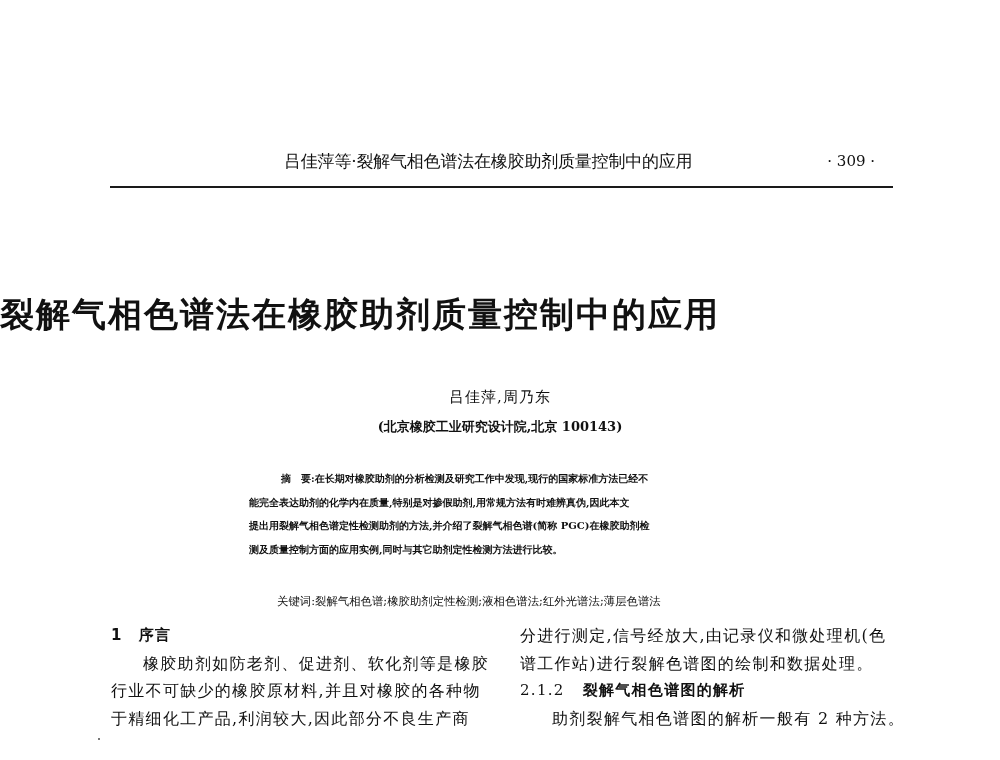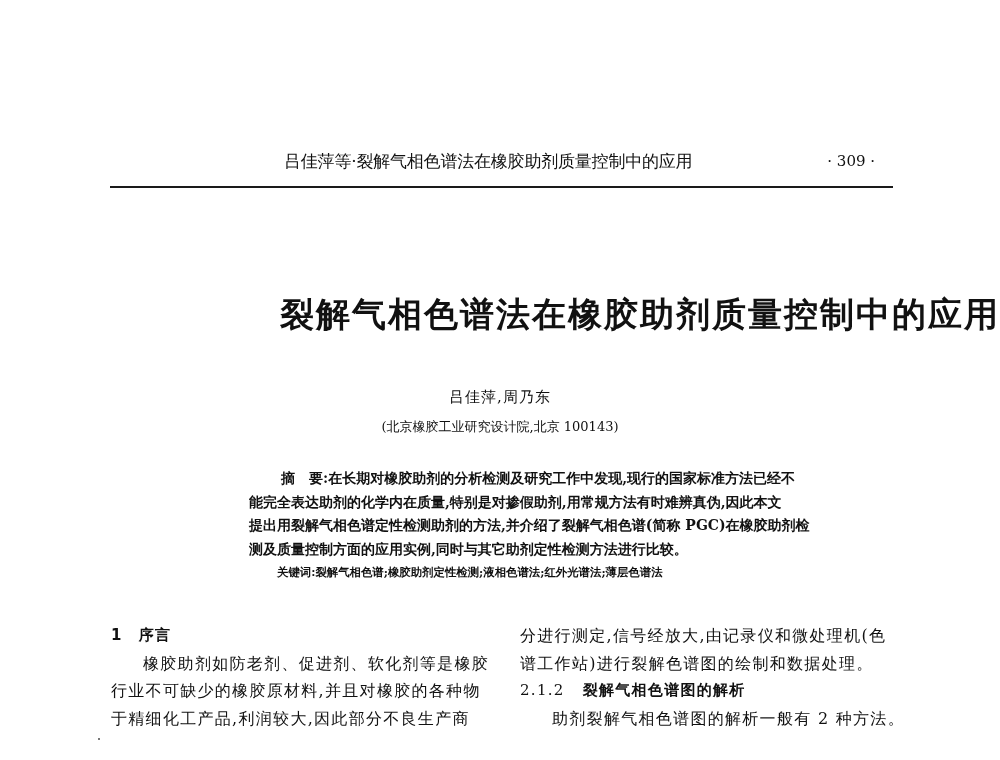--- a/index.html
+++ b/index.html
@@ -43,21 +43,21 @@
       top: 186px;
       width: 783px;
       height: 2px;
       background: #1a1a1a;
     }
     .paper-title {
       position: absolute;
       left: 0;
       width: 1000px;
       top: 292px;
-      text-align: right;
+      text-align: left;
       font-family: "DejaVu Sans", "Liberation Sans", sans-serif;
       font-weight: bold;
       font-size: 34px;
       letter-spacing: 2px;
       white-space: nowrap;
     }
     .authors {
       position: absolute;
       left: 0;
       width: 1000px;
@@ -68,45 +68,45 @@
       letter-spacing: 1px;
       white-space: nowrap;
     }
     .affiliation {
       position: absolute;
       left: 0;
       width: 1000px;
       top: 418px;
       text-align: center;
       font-size: 13px;
-      font-weight: normal;
+      font-weight: bold;
       white-space: nowrap;
     }
     .abstract {
       position: absolute;
       left: 249px;
       top: 467px;
       width: 524px;
-      font-size: 14px;
+      font-size: 10px;
       font-weight: bold;
       line-height: 23.5px;
     }
     .abstract .line {
       display: block;
       white-space: nowrap;
     }
     .abstract .line.first {
       padding-left: 32px;
     }
     .keywords {
       position: absolute;
       left: 277px;
-      top: 565px;
+      top: 594px;
       font-size: 11.4px;
-      font-weight: bold;
+      font-weight: normal;
       white-space: nowrap;
     }
     .col {
       position: absolute;
       top: 622px;
       width: 372px;
       font-size: 16px;
       line-height: 27.5px;
     }
     .col-left { left: 111px; }

